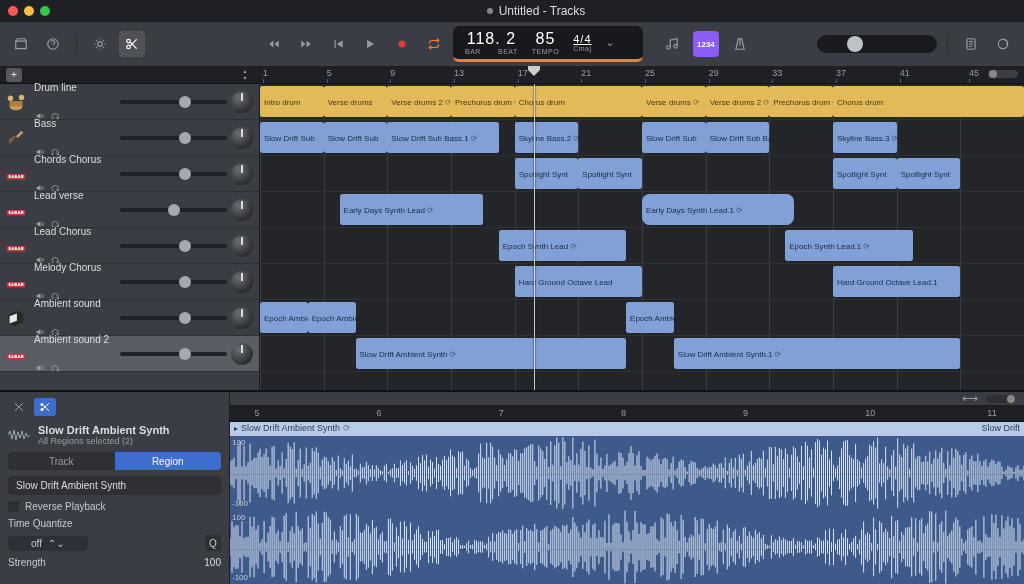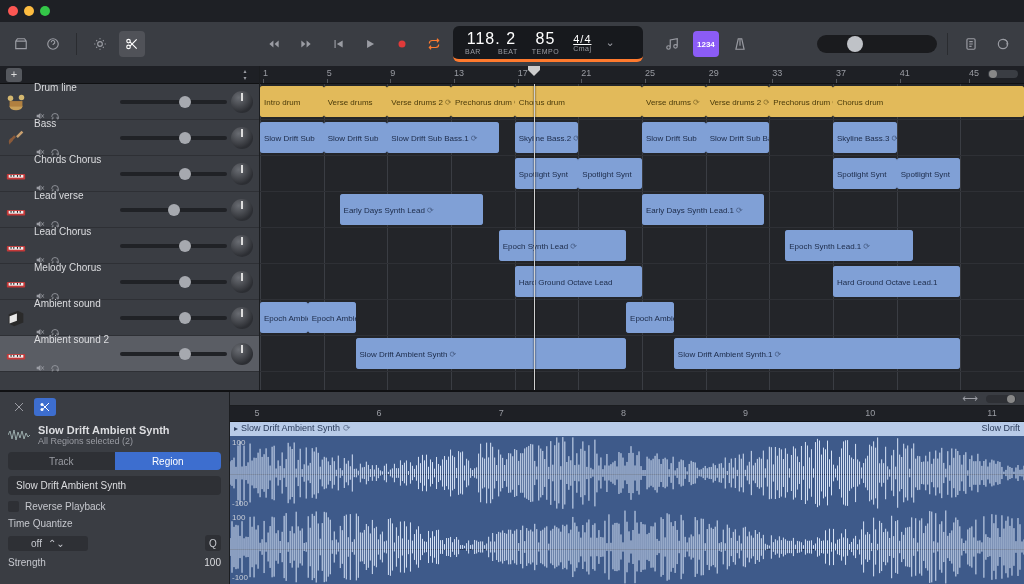--- a/index.html
+++ b/index.html
@@ -114,20 +114,24 @@
 </style>
 </head>
 <body>
 
 <div class="titlebar">
   <div class="traffic">
     <span class="tl-red"></span>
     <span class="tl-yel"></span>
     <span class="tl-grn"></span>
   </div>
+  <div class="doctitle">
+    <span class="dot"></span>
+    <span>Untitled - Tracks</span>
+  </div>
 </div>
 
 <div class="toolbar">
   <div class="tb-left">
     <div class="tb-btn">
         <svg class="ico" viewBox="0 0 24 24" fill="none" stroke="currentColor" stroke-width="2">
           <path d="M3 7l3-4h12l3 4M3 7v13h18V7M3 7h18"></path>
         </svg>
       </div>
     <div class="tb-btn">
@@ -733,21 +737,21 @@
         <div class="lane">
           <div class="region blue" style="left: 79.5833px; width: 143.25px;">
             <div class="rh">
               <span>Early Days Synth Lead</span>
               <span class="loopdot">⟳</span>
             </div>
             <svg class="wave" viewBox="0 0 143.25 20" preserveAspectRatio="none">
               <path d="M0,6.3923804012345675L0,13.607619598765432M3.1141304347826084,4.733882030178327L3.1141304347826084,15.266117969821673M6.228260869565217,6.540532836076817L6.228260869565217,13.459467163923183M9.342391304347826,5.6996784979423865L9.342391304347826,14.300321502057614M12.456521739130434,4.913479509602196L12.456521739130434,15.086520490397804M15.570652173913043,2.4766889574759947L15.570652173913043,17.523311042524007M18.684782608695652,7.387763631687243L18.684782608695652,12.612236368312757M21.79891304347826,6.293308470507545L21.79891304347826,13.706691529492456M24.913043478260867,1.2658543381344316L24.913043478260867,18.73414566186557M28.02717391304348,7.914969135802469L28.02717391304348,12.085030864197531M31.141304347826086,5.33170224622771L31.141304347826086,14.66829775377229M34.255434782608695,7.86636231138546L34.255434782608695,12.13363768861454M37.369565217391305,3.7396283436213995L37.369565217391305,16.260371656378602M40.48369565217391,6.986994170096022L40.48369565217391,13.013005829903978M43.59782608695652,1.7365462105624143L43.59782608695652,18.263453789437584M46.71195652173913,8.320074588477366L46.71195652173913,11.679925411522634M49.826086956521735,7.717517575445816L49.826086956521735,12.282482424554184M52.940217391304344,4.834739368998628L52.940217391304344,15.165260631001372M56.05434782608696,1.1146412037037035L56.05434782608696,18.885358796296295M59.16847826086956,3.9816057956104256L59.16847826086956,16.018394204389573M62.28260869565217,5.119275120027434L62.28260869565217,14.880724879972565M65.39673913043478,4.081661522633745L65.39673913043478,15.918338477366255M68.51086956521739,0.7375921639231837L68.51086956521739,19.262407836076818M71.625,7.548486796982168L71.625,12.451513203017832M74.73913043478261,5.179468878600824L74.73913043478261,14.820531121399176M77.85326086956522,2.943810013717421L77.85326086956522,17.05618998628258M80.96739130434781,0.08070773319616009L80.96739130434781,19.91929226680384M84.08152173913044,0.8663966049382701L84.08152173913044,19.13360339506173M87.19565217391305,7.058592678326475L87.19565217391305,12.941407321673525M90.30978260869566,4.674271262002744L90.30978260869566,15.325728737997256M93.42391304347827,4.600778034979424L93.42391304347827,15.399221965020576M96.53804347826087,1.040273491083676L96.53804347826087,18.959726508916326M99.65217391304347,0.7875107167352535L99.65217391304347,19.212489283264745M102.76630434782608,4.340946502057613L102.76630434782608,15.659053497942388M105.88043478260869,6.84718578532236L105.88043478260869,13.15281421467764M108.99456521739131,1.8787594307270226L108.99456521739131,18.121240569272977M112.10869565217392,5.045235339506173L112.10869565217392,14.954764660493826M115.22282608695653,3.9376628943758574L115.22282608695653,16.06233710562414M118.33695652173913,4.406350737311387L118.33695652173913,15.593649262688613M121.45108695652173,3.171977880658437L121.45108695652173,16.82802211934156M124.56521739130434,5.770038151577504L124.56521739130434,14.229961848422496M127.67934782608695,4.828617969821673L127.67934782608695,15.171382030178327M130.79347826086956,3.679507458847736L130.79347826086956,16.320492541152262M133.9076086956522,0.30264489026063046L133.9076086956522,19.69735510973937M137.02173913043478,8.10389446159122L137.02173913043478,11.89610553840878M140.1358695652174,3.026157407407407L140.1358695652174,16.973842592592593M143.25,0.9938164437585719L143.25,19.006183556241428" stroke="#cfe0f7" stroke-width="1"></path>
             </svg>
           </div>
-          <div class="region blue" style="left: 382px; width: 122px;">
+          <div class="region blue" style="left: 382px; width: 152px; border-radius: 8px;">
             <div class="rh">
               <span>Early Days Synth Lead.1</span>
               <span class="loopdot">⟳</span>
             </div>
             <svg class="wave" viewBox="0 0 143.25 20" preserveAspectRatio="none">
               <path d="M0,5.375681584362139L0,14.62431841563786M3.1141304347826084,0.4181862997256509L3.1141304347826084,19.58181370027435M6.228260869565217,3.2545438957475987L6.228260869565217,16.7454561042524M9.342391304347826,0.21654449588477398L9.342391304347826,19.783455504115224M12.456521739130434,6.284126371742112L12.456521739130434,13.715873628257889M15.570652173913043,0.8631537208504803L15.570652173913043,19.13684627914952M18.684782608695652,2.396527777777777L18.684782608695652,17.603472222222223M21.79891304347826,1.3086312585733886L21.79891304347826,18.69136874142661M24.913043478260867,6.2831061385459535L24.913043478260867,13.716893861454047M28.02717391304348,8.373964763374486L28.02717391304348,11.626035236625514M31.141304347826086,7.450034293552812L31.141304347826086,12.549965706447189M34.255434782608695,7.472734482167352L34.255434782608695,12.527265517832648M37.369565217391305,6.107188786008231L37.369565217391305,13.89281121399177M40.48369565217391,4.166668810013717L40.48369565217391,15.833331189986282M43.59782608695652,0.8903720850480106L43.59782608695652,19.10962791495199M46.71195652173913,0.5545331790123456L46.71195652173913,19.445466820987654M49.826086956521735,4.916868141289438L49.826086956521735,15.083131858710562M52.940217391304344,8.494352280521262L52.940217391304344,11.505647719478738M56.05434782608696,5.1743312757201645L56.05434782608696,14.825668724279836M59.16847826086956,6.158965620713306L59.16847826086956,13.841034379286693M62.28260869565217,1.2430084019204397L62.28260869565217,18.75699159807956M65.39673913043478,7.924916409465021L65.39673913043478,12.07508359053498M68.51086956521739,4.351294581618656L68.51086956521739,15.648705418381343M71.625,1.0946737825788748L71.625,18.905326217421127M74.73913043478261,5.264621913580248L74.73913043478261,14.735378086419752M77.85326086956522,4.4521883573388195L77.85326086956522,15.54781164266118M80.96739130434781,4.507681755829904L80.96739130434781,15.492318244170097M84.08152173913044,2.1517811213991767L84.08152173913044,17.848218878600825M87.19565217391305,2.919980281207133L87.19565217391305,17.08001971879287M90.30978260869566,7.940365655006859L90.30978260869566,12.05963434499314M93.42391304347827,3.5447273662551435L93.42391304347827,16.455272633744855M96.53804347826087,4.713003686556927L96.53804347826087,15.286996313443073M99.65217391304347,7.851058813443073L99.65217391304347,12.148941186556927M102.76630434782608,5.9017939814814815L102.76630434782608,14.098206018518518M105.88043478260869,6.289591906721537L105.88043478260869,13.710408093278463M108.99456521739131,0.6980945644718783L108.99456521739131,19.30190543552812M112.10869565217392,5.681314300411523L112.10869565217392,14.318685699588478M115.22282608695653,4.108078275034294L115.22282608695653,15.891921724965705M118.33695652173913,8.439806241426611L118.33695652173913,11.560193758573389M121.45108695652173,7.841621656378601L121.45108695652173,12.158378343621399M124.56521739130434,3.126796124828532L124.56521739130434,16.87320387517147M127.67934782608695,2.0345271776406033L127.67934782608695,17.965472822359395M130.79347826086956,0.341049382716049L130.79347826086956,19.65895061728395M133.9076086956522,8.304078789437586L133.9076086956522,11.695921210562414M137.02173913043478,3.440590706447189L137.02173913043478,16.55940929355281M140.1358695652174,5.137930812757202L140.1358695652174,14.862069187242799M143.25,7.598259602194787L143.25,12.401740397805213" stroke="#cfe0f7" stroke-width="1"></path>
             </svg>
           </div>
         </div>
         <div class="lane">

